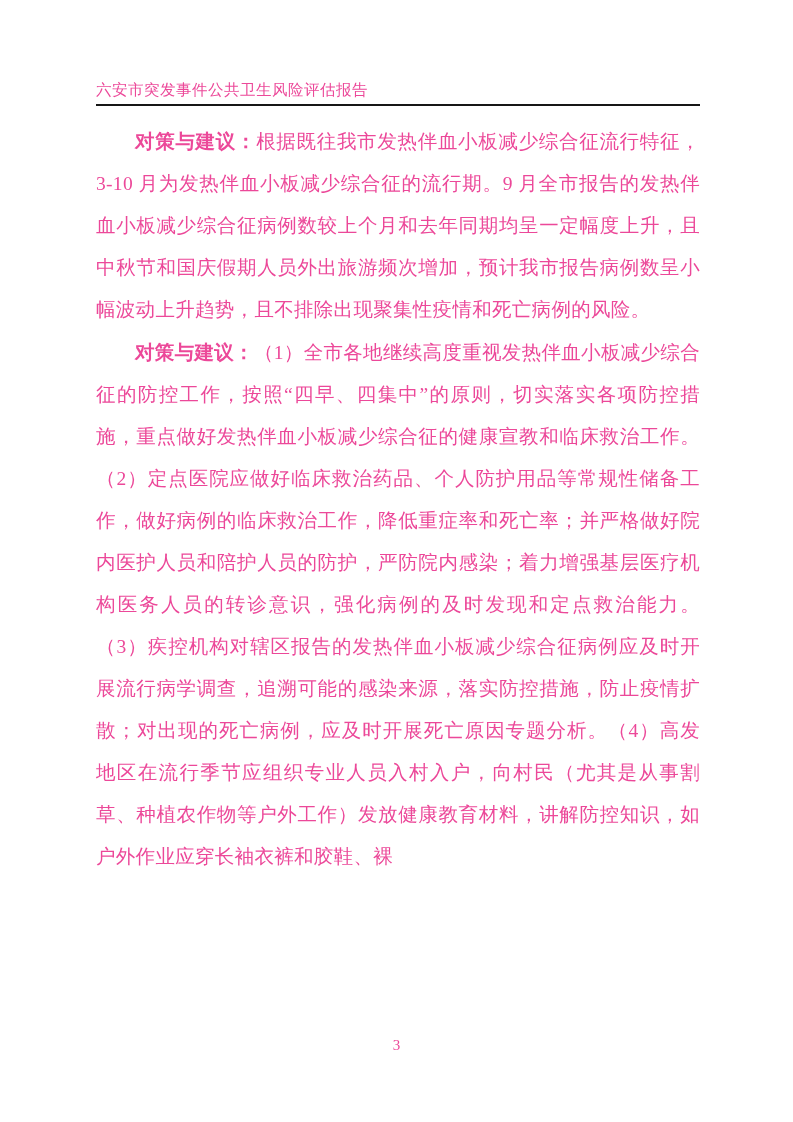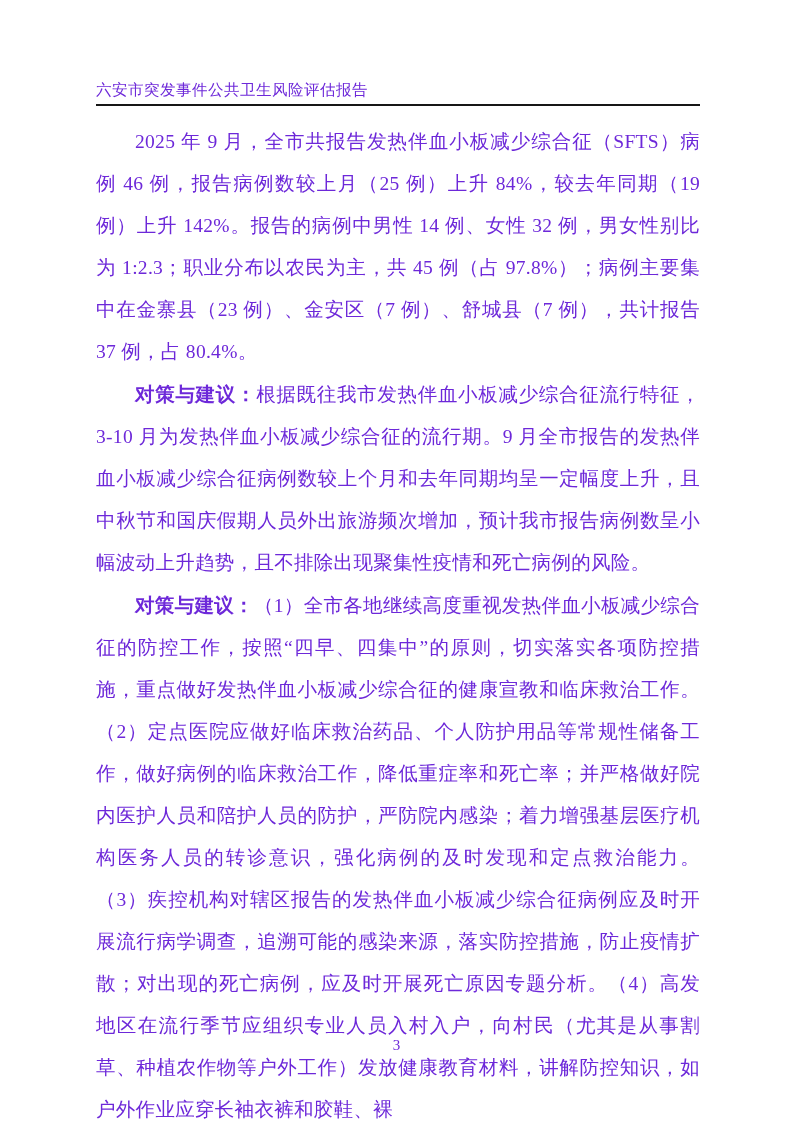--- a/index.html
+++ b/index.html
@@ -9,21 +9,21 @@
   }
   .page {
     position: relative;
     width: 793px;
     height: 1122px;
     margin: 0 auto;
     background: #ffffff;
     box-sizing: border-box;
     padding: 80px 93px 0 96px;
     font-family: "Liberation Serif", "DejaVu Serif", serif;
-    color: #6d28d9;
+    color: #ec4899;
     overflow: hidden;
   }
   .header {
     display: flex;
     justify-content: space-between;
     align-items: flex-end;
     font-size: 15.5px;
     line-height: 19px;
     padding-bottom: 5px;
     border-bottom: 2.5px solid #161616;
@@ -60,23 +60,20 @@
 <body>
 
 <div class="page">
 
   <div class="header">
     <span class="header-left">六安市突发事件公共卫生风险评估报告</span>
   </div>
 
   <div class="doc-body">
     <p class="para">
-      <span class="lead"></span><span>2025 年 9 月，全市共报告发热伴血小板减少综合征（SFTS）病例 46 例，报告病例数较上月（25 例）上升 84%，较去年同期（19 例）上升 142%。报告的病例中男性 14 例、女性 32 例，男女性别比为 1:2.3；职业分布以农民为主，共 45 例（占 97.8%）；病例主要集中在金寨县（23 例）、金安区（7 例）、舒城县（7 例），共计报告 37 例，占 80.4%。</span>
-    </p>
-    <p class="para">
       <span class="lead">对策与建议：</span><span>根据既往我市发热伴血小板减少综合征流行特征，3-10 月为发热伴血小板减少综合征的流行期。9 月全市报告的发热伴血小板减少综合征病例数较上个月和去年同期均呈一定幅度上升，且中秋节和国庆假期人员外出旅游频次增加，预计我市报告病例数呈小幅波动上升趋势，且不排除出现聚集性疫情和死亡病例的风险。</span>
     </p>
     <p class="para">
       <span class="lead">对策与建议：</span><span>（1）全市各地继续高度重视发热伴血小板减少综合征的防控工作，按照“四早、四集中”的原则，切实落实各项防控措施，重点做好发热伴血小板减少综合征的健康宣教和临床救治工作。（2）定点医院应做好临床救治药品、个人防护用品等常规性储备工作，做好病例的临床救治工作，降低重症率和死亡率；并严格做好院内医护人员和陪护人员的防护，严防院内感染；着力增强基层医疗机构医务人员的转诊意识，强化病例的及时发现和定点救治能力。（3）疾控机构对辖区报告的发热伴血小板减少综合征病例应及时开展流行病学调查，追溯可能的感染来源，落实防控措施，防止疫情扩散；对出现的死亡病例，应及时开展死亡原因专题分析。（4）高发地区在流行季节应组织专业人员入村入户，向村民（尤其是从事割草、种植农作物等户外工作）发放健康教育材料，讲解防控知识，如户外作业应穿长袖衣裤和胶鞋、裸</span>
     </p>
   </div>
 
   <div class="footer">
     <span>3</span>
   </div>

